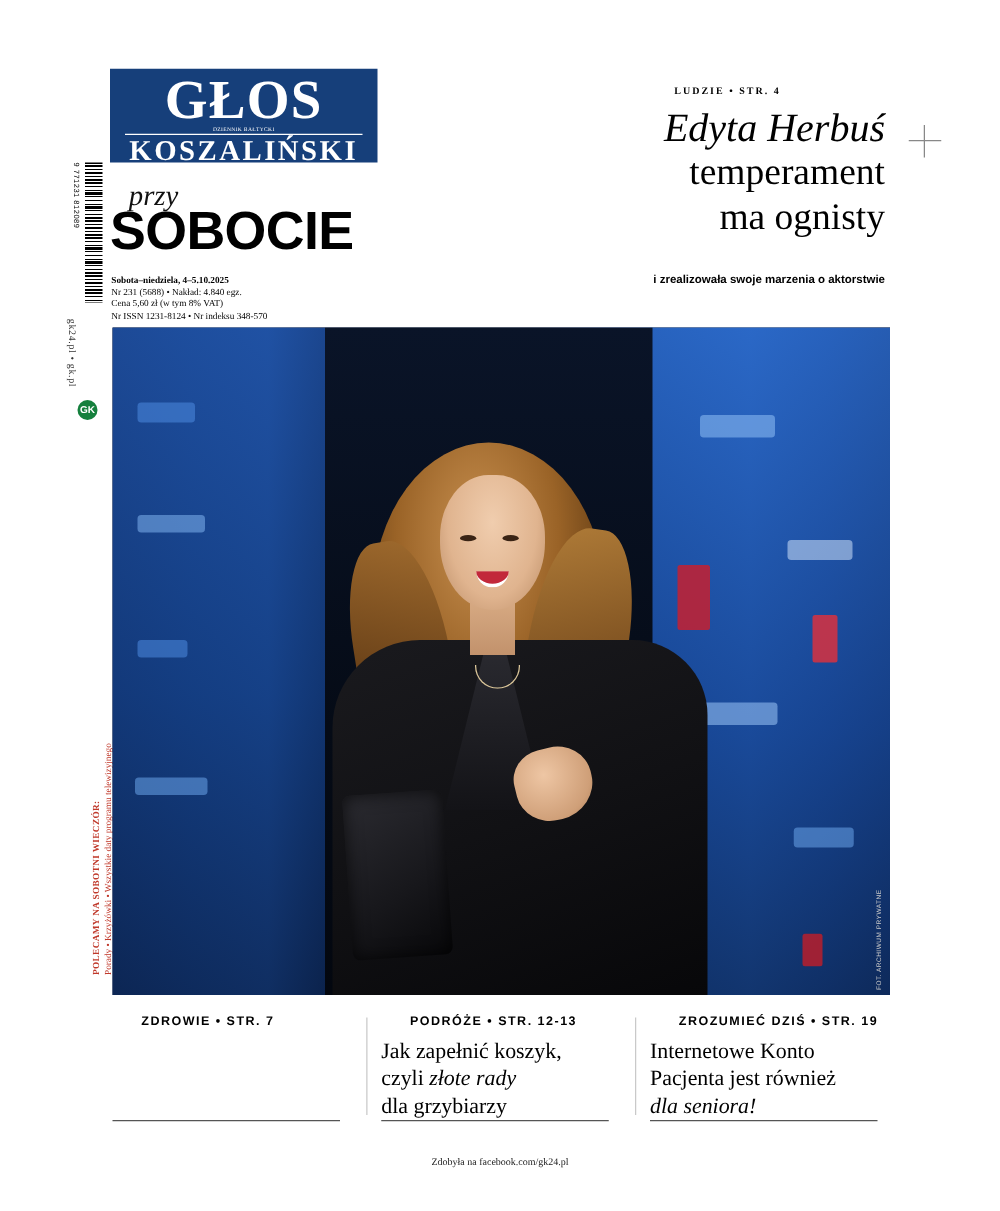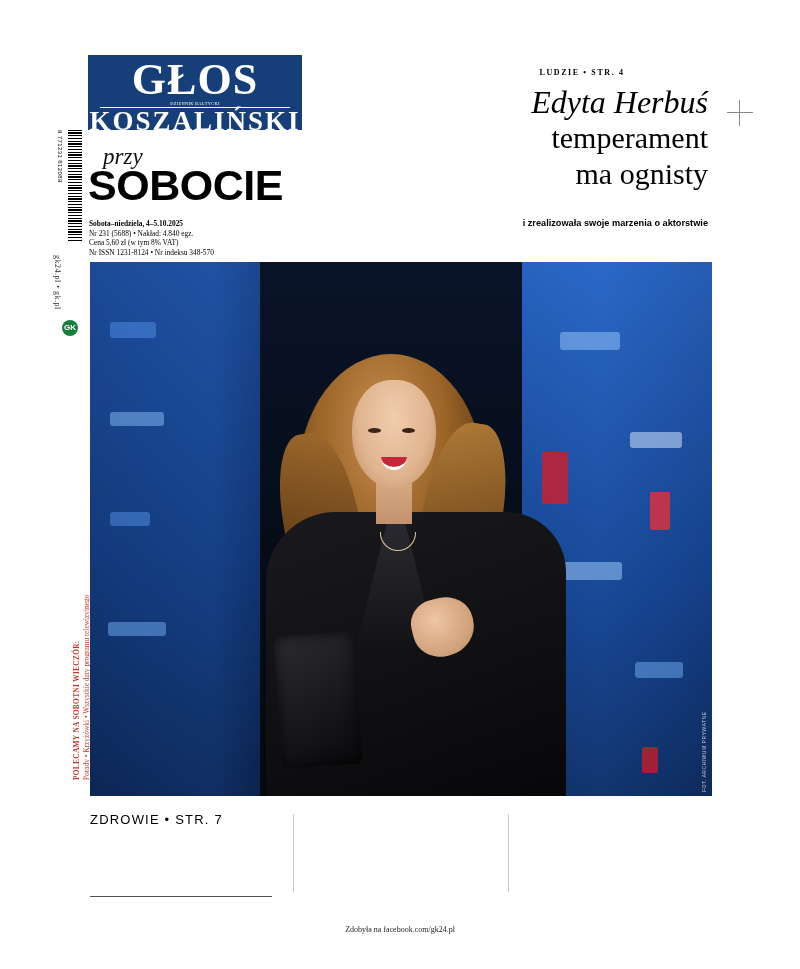--- a/index.html
+++ b/index.html
@@ -39,21 +39,21 @@
   }
   .masthead-logo .rule {
     width: 190px;
     height: 1px;
     background: #ffffff;
     margin: 1px auto 2px auto;
   }
   .masthead-logo .kosz {
     font-family: "Liberation Serif", serif;
     font-weight: bold;
-    font-size: 27px;
+    font-size: 23px;
     line-height: 22px;
     letter-spacing: 2px;
   }
   .masthead-logo .tiny {
     font-size: 4.4px;
     letter-spacing: .3px;
     line-height: 5px;
     margin-top: -2px;
   }
 
@@ -428,25 +428,26 @@
   .teaser {
     position: absolute;
     top: 0;
     width: 192px;
   }
   .t1 { left: 0; }
   .t2 { left: 215px; }
   .t3 { left: 430px; }
   .teaser .kick {
     font-family: "Liberation Sans", sans-serif;
-    font-weight: normal;
-    font-size: 13px;
+    font-weight: bold;
+    font-size: 10px;
     letter-spacing: 1.2px;
     color: #000;
     margin-bottom: 6px;
+    margin-left: 23px;
   }
   .teaser .head {
     font-family: "Liberation Serif", serif;
     font-size: 17.5px;
     line-height: 22px;
     color: #000;
   }
   .teaser .head i { font-style: italic; }
   .teaser .underline {
     position: absolute;
@@ -556,18 +557,36 @@
 </div>
 
 <div class="teasers">
   <div class="teaser t1">
     <div class="kick">ZDROWIE • STR. 7</div>
     <div class="underline"></div>
   </div>
 
   <div class="teaser-divider d1"></div>
 
+  <div class="teaser t2">
+    <div class="kick">PODRÓŻE • STR. 12-13</div>
+    <div class="head">
+      <span>Jak zapełnić koszyk,</span><br>
+      <span>czyli </span><i>złote rady</i><br>
+      <span>dla grzybiarzy</span>
+    </div>
+    <div class="underline"></div>
+  </div>
 
   <div class="teaser-divider d2"></div>
 
+  <div class="teaser t3">
+    <div class="kick">ZROZUMIEĆ DZIŚ • STR. 19</div>
+    <div class="head">
+      <span>Internetowe Konto</span><br>
+      <span>Pacjenta jest również</span><br>
+      <i>dla seniora!</i>
+    </div>
+    <div class="underline"></div>
+  </div>
 </div>
 
 <div class="footer-fb">Zdobyła na facebook.com/gk24.pl</div>
 
 </body></html>

